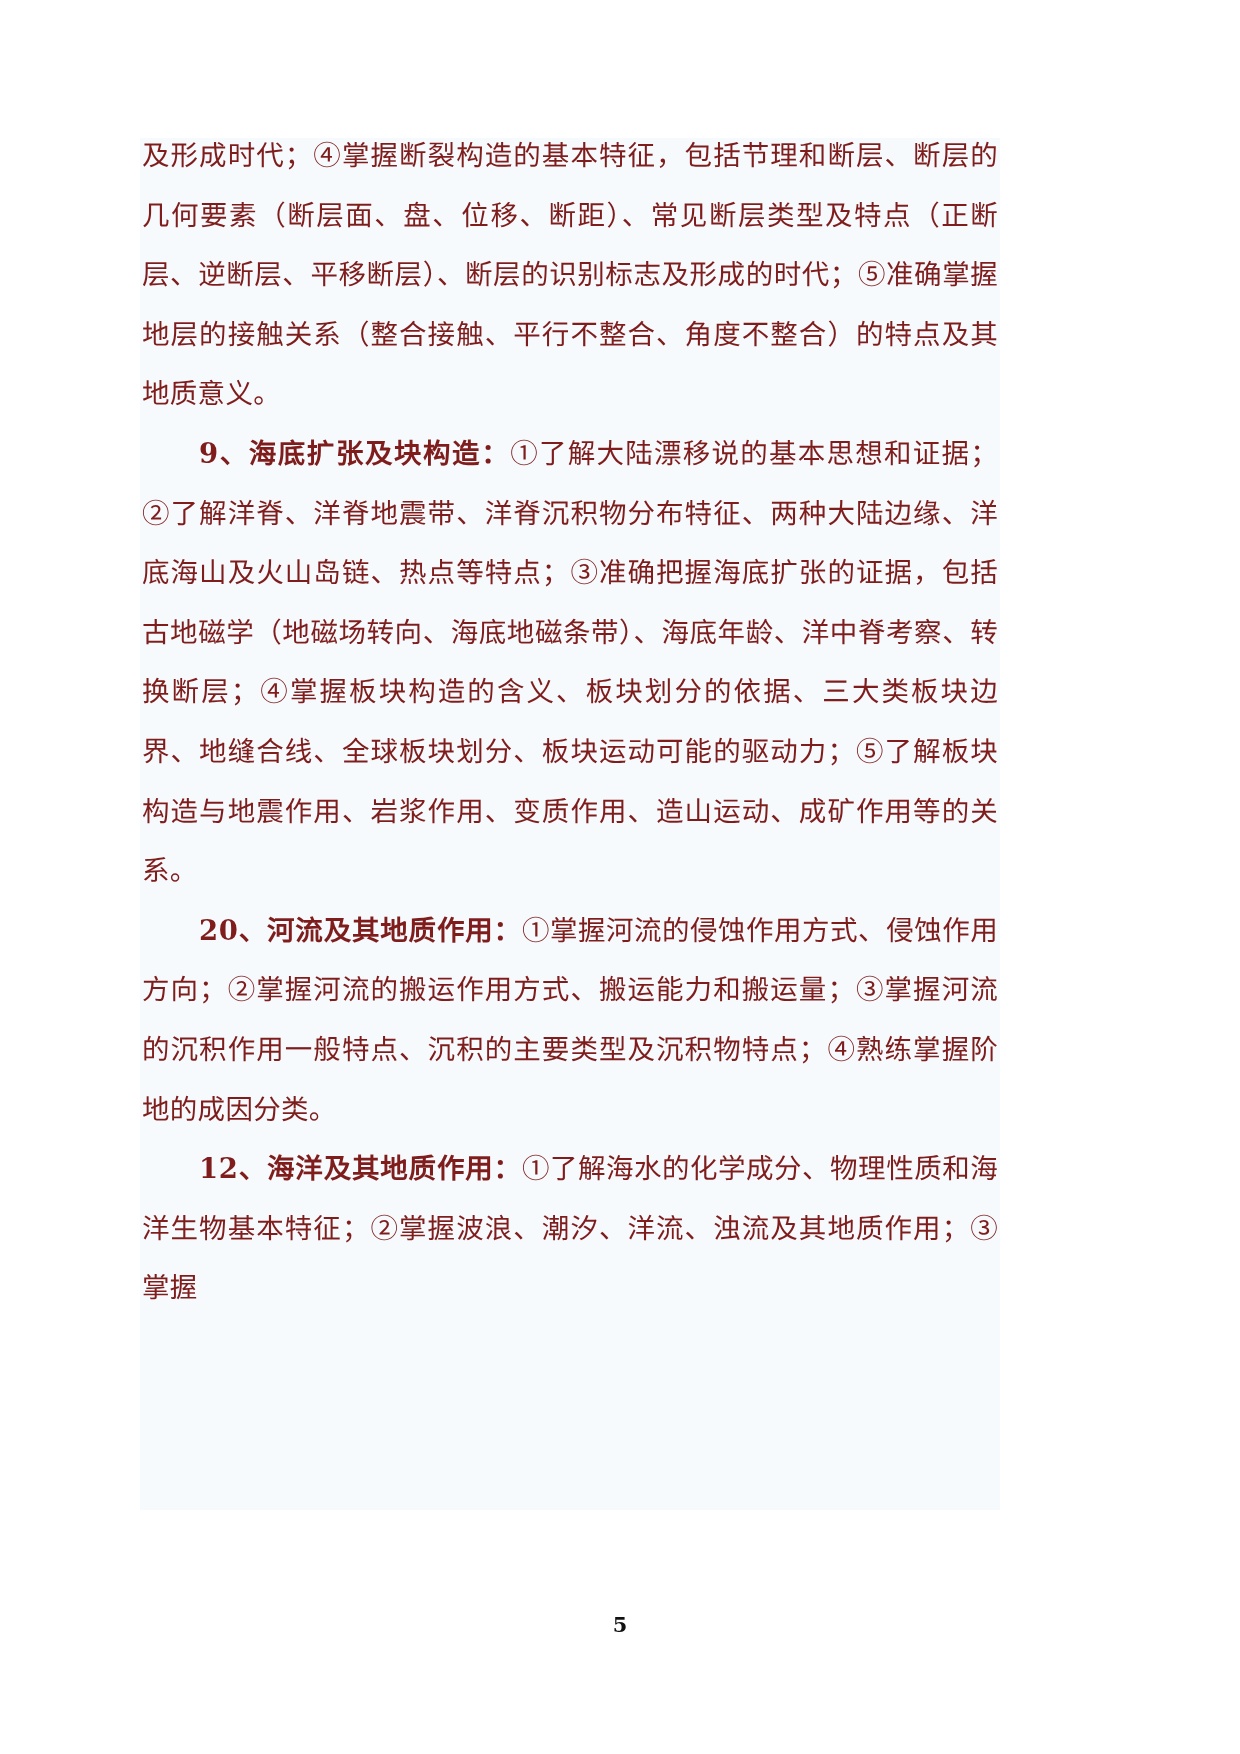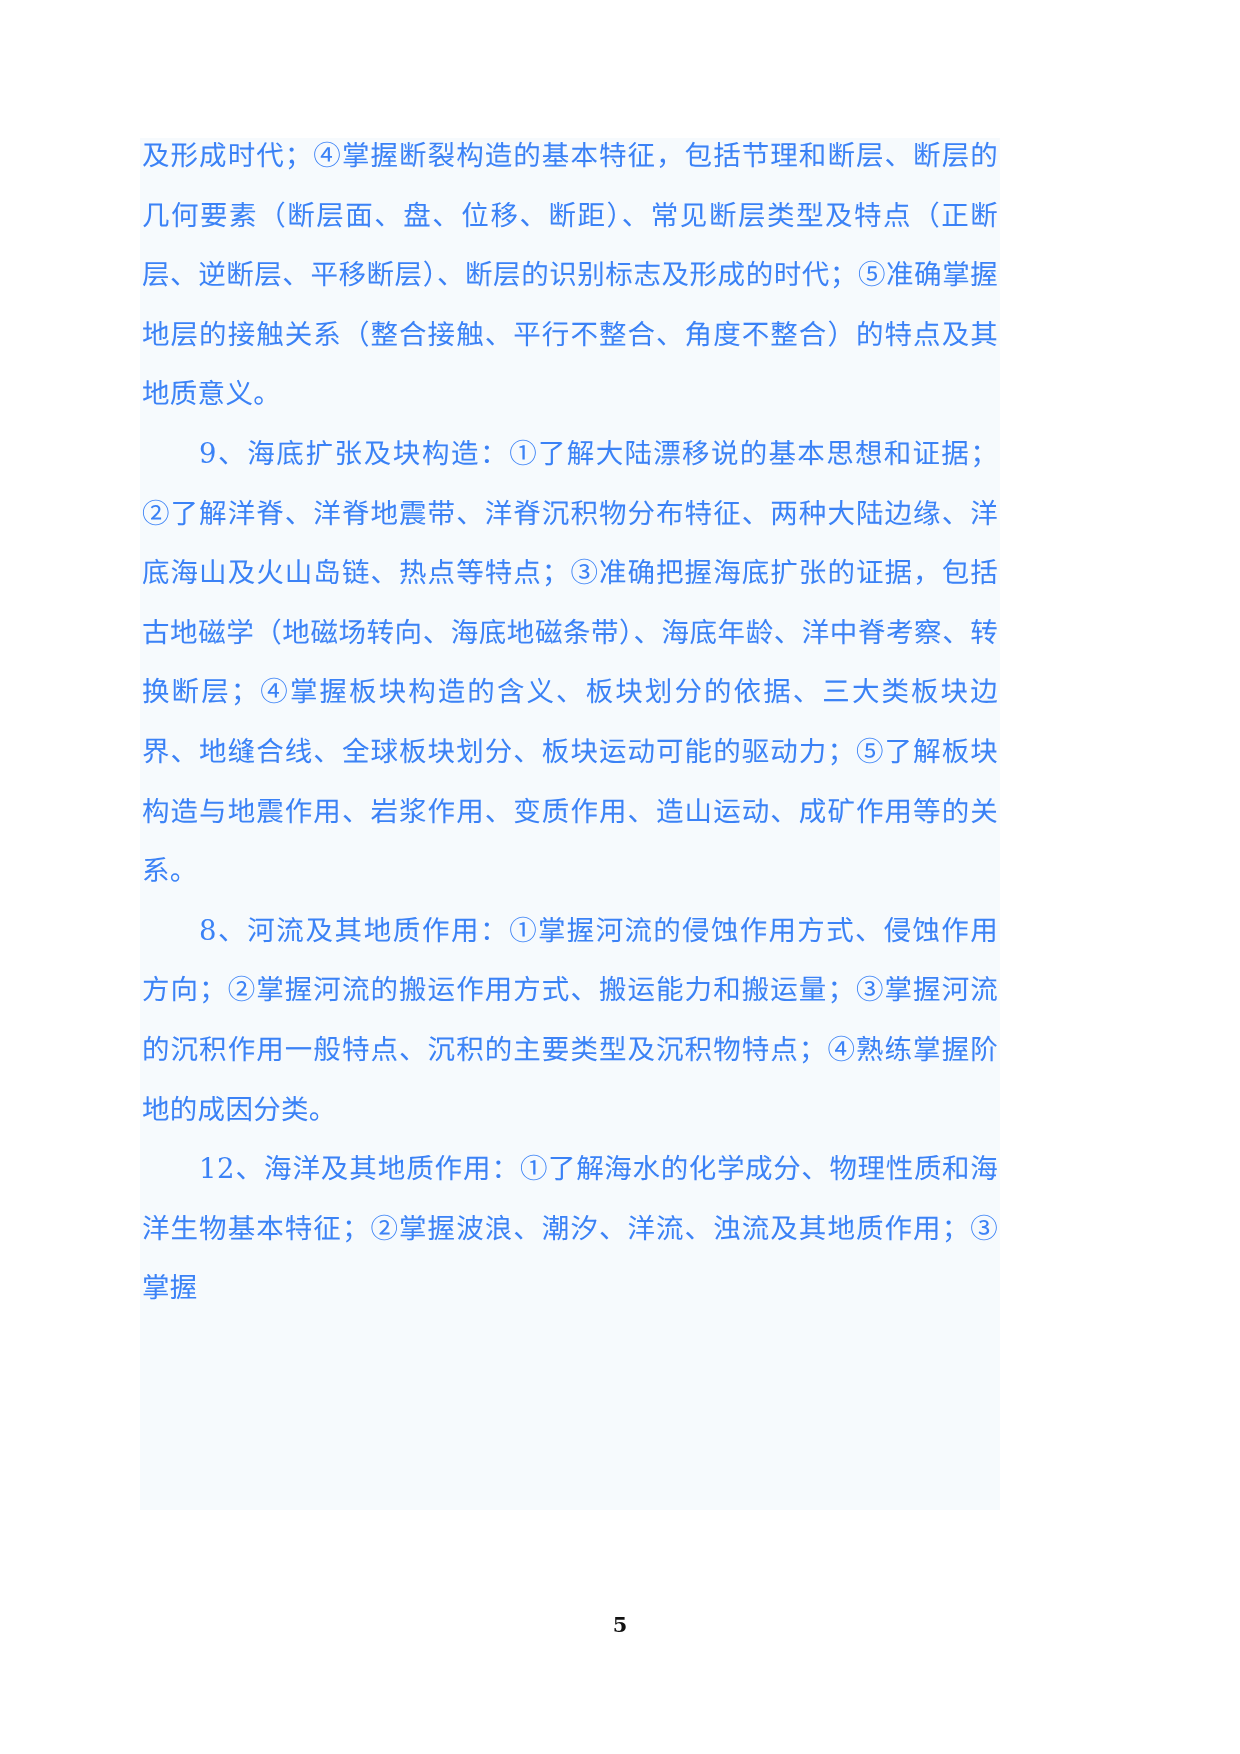--- a/index.html
+++ b/index.html
@@ -43,35 +43,35 @@
     top: 126px;
     width: 856px;
     z-index: 1;
   }
 
   p.para {
     margin: 0 0 0 0;
     padding: 0;
     font-size: 27.5px;
     line-height: 59.6px;
-    color: #3b82f6;
+    color: #7f1d1d;
     text-align: justify;
     text-justify: inter-character;
     text-align-last: left;
     letter-spacing: 0.3px;
     font-weight: 400;
     font-family: "DejaVu Serif", "Liberation Serif", serif;
   }
 
   p.indent {
     text-indent: 57px;
   }
 
   .sec-title {
-    font-weight: 400;
+    font-weight: 700;
     letter-spacing: 0.6px;
   }
 
   .page-number {
     position: absolute;
     left: 0;
     right: 0;
     top: 1612px;
     text-align: center;
     font-size: 21px;
@@ -93,21 +93,21 @@
     <p class="para">
       <span>及形成时代；④掌握断裂构造的基本特征，包括节理和断层、断层的几何要素（断层面、盘、位移、断距）、常见断层类型及特点（正断层、逆断层、平移断层）、断层的识别标志及形成的时代；⑤准确掌握地层的接触关系（整合接触、平行不整合、角度不整合）的特点及其地质意义。</span>
     </p>
 
     <p class="para indent">
       <span class="sec-title">9、海底扩张及块构造：</span><span>①了解大陆漂移说的基本思想和证据；②了解洋脊、洋脊地震带、洋脊沉积物分布特征、两种大陆边缘、洋底海山及火山岛链、热点等特点；③准确把握海底扩张的证据，包括古地磁学（地磁场转向、海底地磁条带）、海底年龄、洋中脊考察、转换断层；④掌握板块构造的含义、板块划分的依据、三大类板块边界、地缝合线、全球板块划分、板块运动可能的驱动力；⑤了解板块构造与地震作用、岩浆作用、变质作用、造山运动、成矿作用等的关系。</span>
     </p>
 
 
     <p class="para indent">
-      <span class="sec-title">8、河流及其地质作用：</span><span>①掌握河流的侵蚀作用方式、侵蚀作用方向；②掌握河流的搬运作用方式、搬运能力和搬运量；③掌握河流的沉积作用一般特点、沉积的主要类型及沉积物特点；④熟练掌握阶地的成因分类。</span>
+      <span class="sec-title">20、河流及其地质作用：</span><span>①掌握河流的侵蚀作用方式、侵蚀作用方向；②掌握河流的搬运作用方式、搬运能力和搬运量；③掌握河流的沉积作用一般特点、沉积的主要类型及沉积物特点；④熟练掌握阶地的成因分类。</span>
     </p>
 
     <p class="para indent">
       <span class="sec-title">12、海洋及其地质作用：</span><span>①了解海水的化学成分、物理性质和海洋生物基本特征；②掌握波浪、潮汐、洋流、浊流及其地质作用；③掌握</span>
     </p>
 
   </div>
 
   <div class="page-number">5</div>
 

